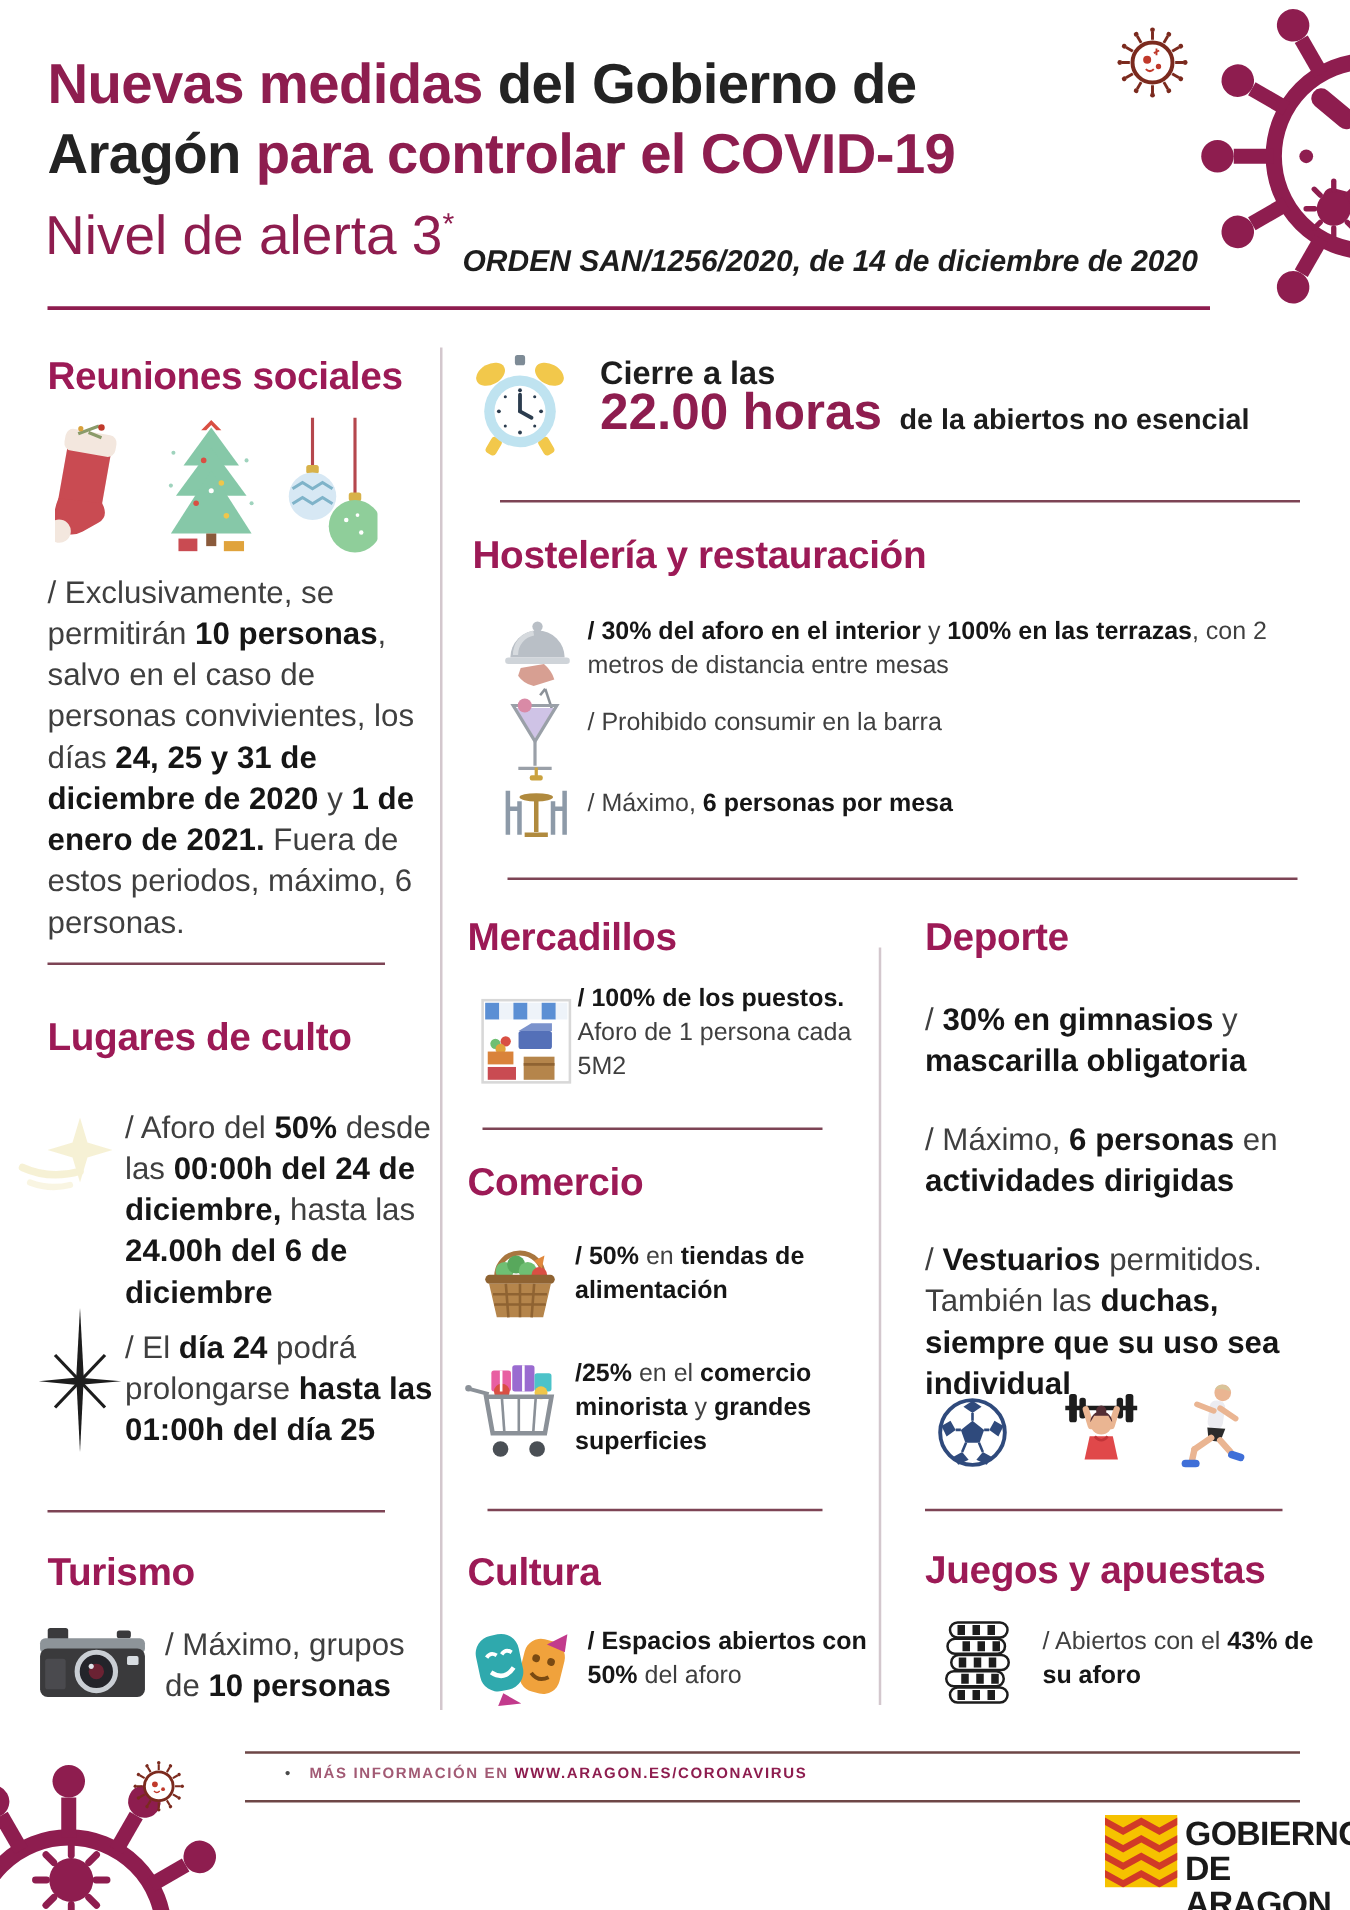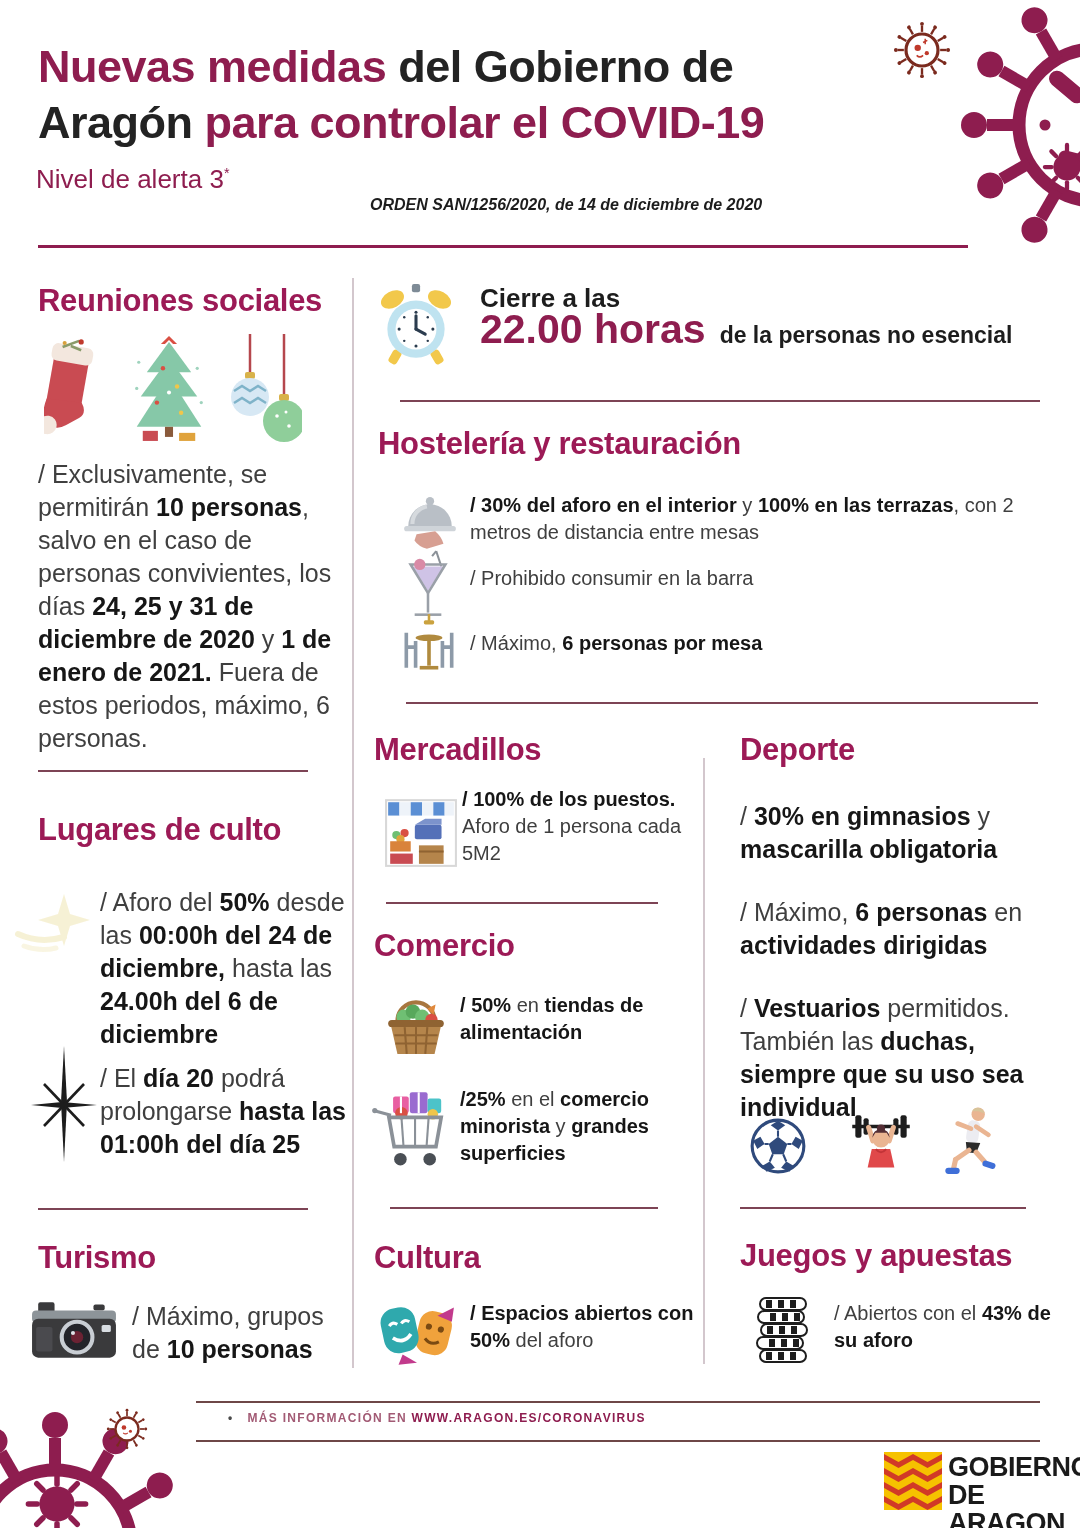--- a/index.html
+++ b/index.html
@@ -2,23 +2,23 @@
 <html><head>
 <meta charset="utf-8">
 <style>
   html,body{margin:0;padding:0;background:#e9e9e9;}
   .page{position:relative;width:1080px;height:1528px;margin:0 auto;background:#ffffff;
         overflow:hidden;font-family:"Liberation Sans",sans-serif;color:#3f3f3f;}
   .abs{position:absolute;}
   
   .title-line{left:38px;font-size:45px;line-height:54px;font-weight:600;color:#232323;letter-spacing:-.5px;}
   .title-line .tm{color:#8e1d4f;font-weight:800;}
-  .alert{left:36px;top:164px;font-size:26px;font-weight:500;color:#8e1d4f;}
+  .alert{left:36px;top:164px;font-size:44px;font-weight:500;color:#8e1d4f;}
   .alert .sup{vertical-align:super;font-size:55%;}
-  .order{left:370px;top:196px;font-size:16px;font-style:italic;font-weight:600;color:#1d1d1d;}
+  .order{left:370px;top:196px;font-size:24px;font-style:italic;font-weight:600;color:#1d1d1d;}
   
   .hr{height:2px;background:#7d4455;}
   .hr-header{left:38px;top:245px;width:930px;height:3px;background:#8e1d4f;}
   .vline{width:2px;background:#d3c7cd;}
   
   .sec-h{font-size:31px;font-weight:800;color:#9c1a56;letter-spacing:-.3px;}
   .txt{color:#3f3f3f;}
   .txt .b{font-weight:800;color:#161616;}
   .t25{font-size:25px;line-height:1.32;}
   .t24{font-size:20px;line-height:1.34;}
@@ -243,21 +243,21 @@
     <path d="M10 62 q16 6 32 2" stroke="#f5eecb" stroke-width="5" fill="none" stroke-linecap="round"></path>
   </svg>
   <div class="abs txt t25" style="left:100px;top:886px;width:250px"><span>/ Aforo del </span><span class="b">50%</span><span> desde las </span><span class="b">00:00h del 24 de diciembre,</span><span> hasta las </span><span class="b">24.00h del 6 de diciembre</span></div>
 
   <svg class="abs" style="left:28px;top:1044px" width="72" height="120" viewBox="0 0 70 120">
     <polygon points="35,2 38,58 35,118 32,58" fill="#1d1d1d"></polygon>
     <polygon points="2,61 33,58 68,61 33,64" fill="#1d1d1d"></polygon>
     <line x1="15" y1="40" x2="55" y2="82" stroke="#1d1d1d" stroke-width="2.6"></line>
     <line x1="15" y1="82" x2="55" y2="40" stroke="#1d1d1d" stroke-width="2.6"></line>
   </svg>
-  <div class="abs txt t25" style="left:100px;top:1062px;width:250px"><span>/ El </span><span class="b">día 20</span><span> podrá prolongarse </span><span class="b">hasta las 01:00h del día 25</span></div>
+  <div class="abs txt t25" style="left:100px;top:1062px;width:250px"><span>/ El </span><span class="b">día 24</span><span> podrá prolongarse </span><span class="b">hasta las 01:00h del día 25</span></div>
 
   <div class="abs hr" style="left:38px;top:1208px;width:270px"></div>
 
   <div class="abs sec-h" style="left:38px;top:1240px">Turismo</div>
   <svg class="abs" style="left:30px;top:1298px" width="88" height="64" viewBox="0 0 86 62">
     <rect x="8" y="4" width="16" height="10" rx="2" fill="#3a3a3c"></rect>
     <rect x="62" y="6" width="11" height="6" rx="2" fill="#3a3a3c"></rect>
     <rect x="2" y="12" width="82" height="12" rx="4" fill="#8d9499"></rect>
     <rect x="2" y="20" width="82" height="38" rx="6" fill="#3a3a3c"></rect>
     <rect x="6" y="28" width="16" height="24" rx="2" fill="#4a4a4e"></rect>
@@ -284,21 +284,21 @@
       <circle cx="27.5" cy="36.5" r="1.2"></circle>
         <circle cx="50.5" cy="36.5" r="1.2"></circle>
         <circle cx="27.5" cy="59.5" r="1.2"></circle>
         <circle cx="50.5" cy="59.5" r="1.2"></circle>
     </g>
     <line x1="39" y1="48" x2="39" y2="35" stroke="#2b3c4e" stroke-width="3" stroke-linecap="round"></line>
     <line x1="39" y1="48" x2="48" y2="53" stroke="#2b3c4e" stroke-width="3" stroke-linecap="round"></line>
   </svg>
   <div class="abs cl1">Cierre a las</div>
   <div class="abs cl2">
-    <span class="time">22.00 horas</span><span class="suf">de la personas no esencial</span>
+    <span class="time">22.00 horas</span><span class="suf">de la abiertos no esencial</span>
   </div>
 
   <div class="abs hr" style="left:400px;top:400px;width:640px"></div>
 
   <div class="abs sec-h" style="left:378px;top:426px">Hostelería y restauración</div>
 
   <svg class="abs" style="left:400px;top:490px" width="60" height="68" viewBox="0 0 58 64">
     <path d="M8 34 a21 21 0 0 1 42 0 z" fill="#b9bfc6"></path>
     <path d="M12 32 a17 17 0 0 1 14 -17" stroke="#d6dade" stroke-width="4" fill="none"></path>
     <circle cx="29" cy="10" r="4" fill="#b9bfc6"></circle>

